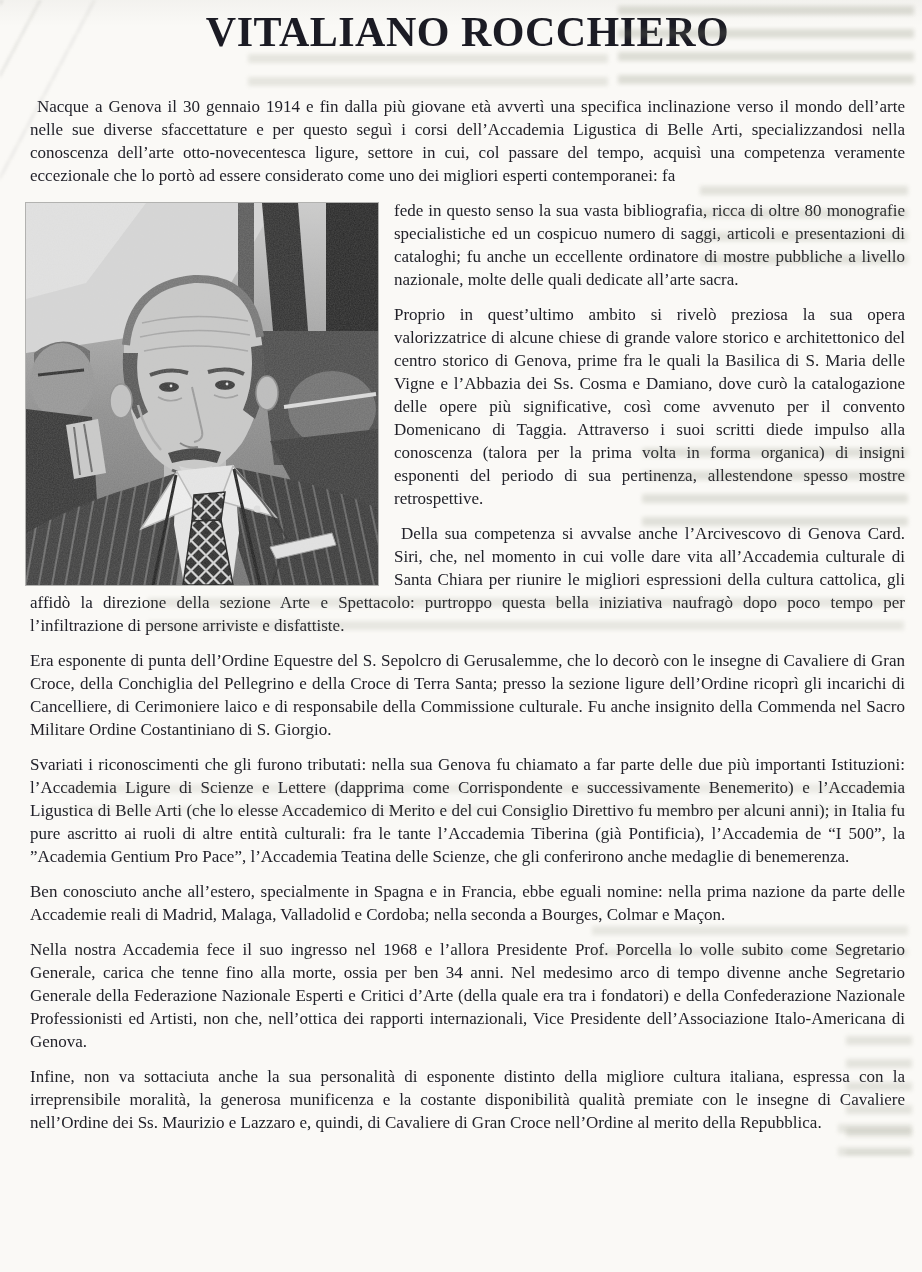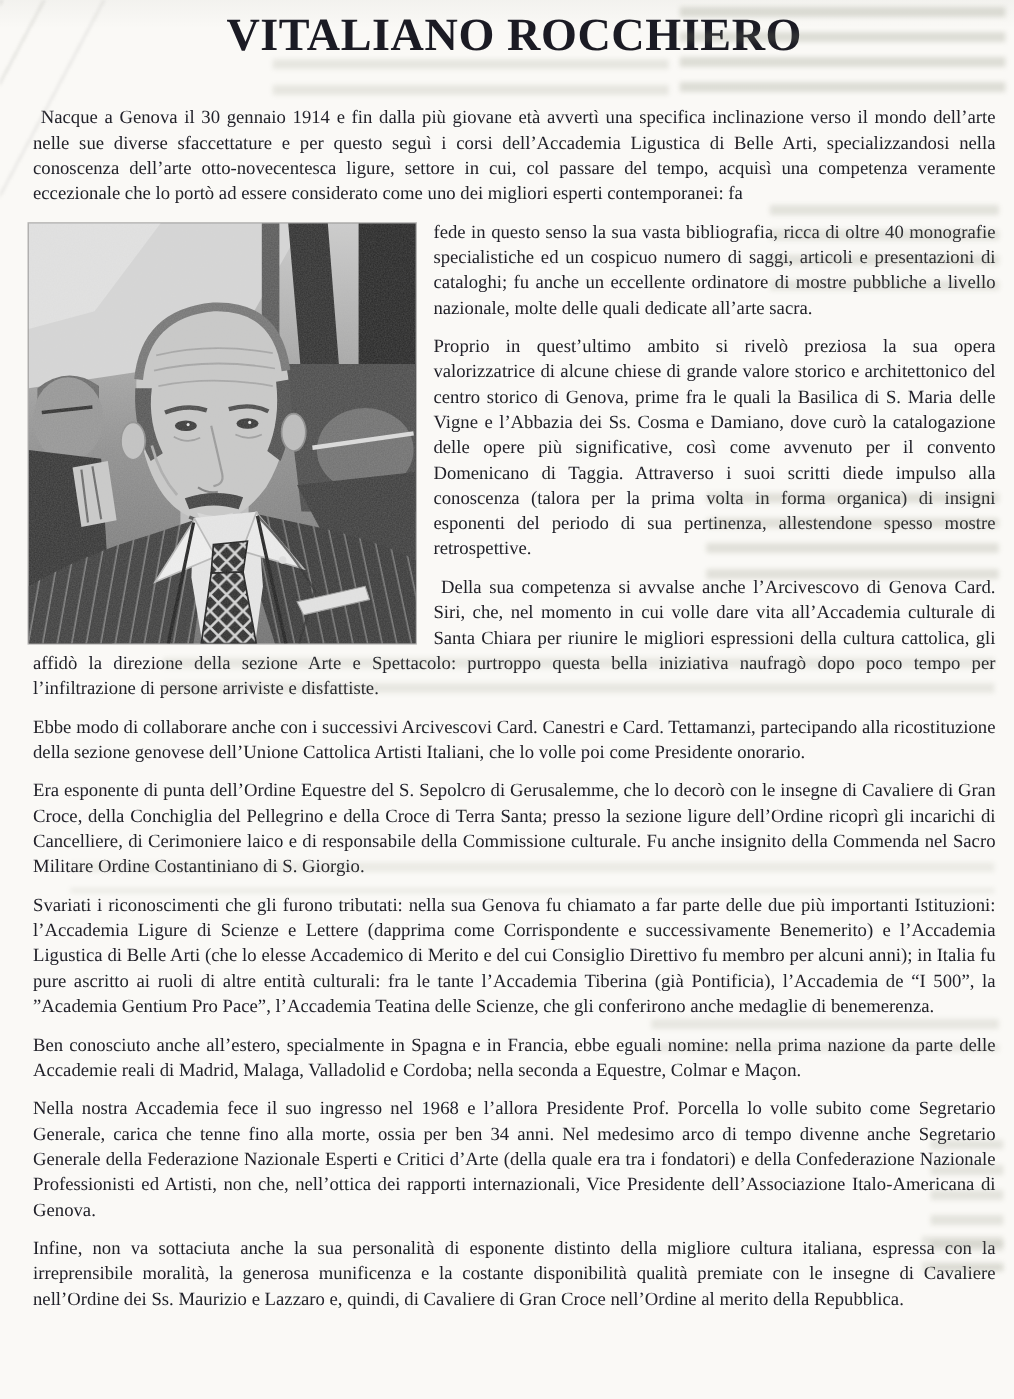--- a/index.html
+++ b/index.html
@@ -173,24 +173,23 @@
         <path d="M150,272 Q138,330 127,382" stroke="#1f1f1f" stroke-width="3" fill="none"></path>
         <path d="M208,266 Q222,330 234,382" stroke="#1f1f1f" stroke-width="3" fill="none"></path>
         <path d="M208,266 Q242,302 260,334 L246,382" stroke="#2a2a2a" stroke-width="2" fill="none" opacity="0.7"></path>
         <path d="M244,344 L306,330 L310,342 L250,356 Z" fill="#e3e3e3" stroke="#9d9d9d" stroke-width="1"></path>
         <circle cx="231" cy="306" r="3.4" fill="#e0e0e0"></circle>
 
         <rect width="352" height="382" filter="url(#grain)"></rect>
       </svg>
     </figure>
 
-    <p class="tight">fede in questo senso la sua vasta bibliografia, ricca di oltre 40 monografie specialistiche ed un cospicuo numero di saggi, articoli e presentazioni di cataloghi; fu anche un eccellente ordinatore di mostre pubbliche a livello nazionale, molte delle quali dedicate all’arte sacra.</p>
+    <p class="tight">fede in questo senso la sua vasta bibliografia, ricca di oltre 80 monografie specialistiche ed un cospicuo numero di saggi, articoli e presentazioni di cataloghi; fu anche un eccellente ordinatore di mostre pubbliche a livello nazionale, molte delle quali dedicate all’arte sacra.</p>
     <p class="tight">Proprio in quest’ultimo ambito si rivelò preziosa la sua opera valorizzatrice di alcune chiese di grande valore storico e architettonico del centro storico di Genova, prime fra le quali la Basilica di S. Maria delle Vigne e l’Abbazia dei Ss. Cosma e Damiano, dove curò la catalogazione delle opere più significative, così come avvenuto per il convento Domenicano di Taggia. Attraverso i suoi scritti diede impulso alla conoscenza (talora per la prima volta in forma organica) di insigni esponenti del periodo di sua pertinenza, allestendone spesso mostre retrospettive.</p>
     <p class="indent">Della sua competenza si avvalse anche l’Arcivescovo di Genova Card. Siri, che, nel momento in cui volle dare vita all’Accademia culturale di Santa Chiara per riunire le migliori espressioni della cultura cattolica, gli affidò la direzione della sezione Arte e Spettacolo: purtroppo questa bella iniziativa naufragò dopo poco tempo per l’infiltrazione di persone arriviste e disfattiste.</p>
-    <p>Ebbe modo di collaborare anche con i successivi Arcivescovi Card. Canestri e Card. Tettamanzi, partecipando alla ricostituzione della sezione genovese dell’Unione Cattolica Artisti Italiani, che lo volle poi come Presidente onorario.</p>
     <p>Era esponente di punta dell’Ordine Equestre del S. Sepolcro di Gerusalemme, che lo decorò con le insegne di Cavaliere di Gran Croce, della Conchiglia del Pellegrino e della Croce di Terra Santa; presso la sezione ligure dell’Ordine ricoprì gli incarichi di Cancelliere, di Cerimoniere laico e di responsabile della Commissione culturale. Fu anche insignito della Commenda nel Sacro Militare Ordine Costantiniano di S. Giorgio.</p>
     <p>Svariati i riconoscimenti che gli furono tributati: nella sua Genova fu chiamato a far parte delle due più importanti Istituzioni: l’Accademia Ligure di Scienze e Lettere (dapprima come Corrispondente e successivamente Benemerito) e l’Accademia Ligustica di Belle Arti (che lo elesse Accademico di Merito e del cui Consiglio Direttivo fu membro per alcuni anni); in Italia fu pure ascritto ai ruoli di altre entità culturali: fra le tante l’Accademia Tiberina (già Pontificia), l’Accademia de “I 500”, la ”Academia Gentium Pro Pace”, l’Accademia Teatina delle Scienze, che gli conferirono anche medaglie di benemerenza.</p>
-    <p>Ben conosciuto anche all’estero, specialmente in Spagna e in Francia, ebbe eguali nomine: nella prima nazione da parte delle Accademie reali di Madrid, Malaga, Valladolid e Cordoba; nella seconda a Equestre, Colmar e Maçon.</p>
+    <p>Ben conosciuto anche all’estero, specialmente in Spagna e in Francia, ebbe eguali nomine: nella prima nazione da parte delle Accademie reali di Madrid, Malaga, Valladolid e Cordoba; nella seconda a Bourges, Colmar e Maçon.</p>
     <p>Nella nostra Accademia fece il suo ingresso nel 1968 e l’allora Presidente Prof. Porcella lo volle subito come Segretario Generale, carica che tenne fino alla morte, ossia per ben 34 anni. Nel medesimo arco di tempo divenne anche Segretario Generale della Federazione Nazionale Esperti e Critici d’Arte (della quale era tra i fondatori) e della Confederazione Nazionale Professionisti ed Artisti, non che, nell’ottica dei rapporti internazionali, Vice Presidente dell’Associazione Italo-Americana di Genova.</p>
     <p>Infine, non va sottaciuta anche la sua personalità di esponente distinto della migliore cultura italiana, espressa con la irreprensibile moralità, la generosa munificenza e la costante disponibilità qualità premiate con le insegne di Cavaliere nell’Ordine dei Ss. Maurizio e Lazzaro e, quindi, di Cavaliere di Gran Croce nell’Ordine al merito della Repubblica.</p>
 
   </div>
 </div>
 
 </body></html>

